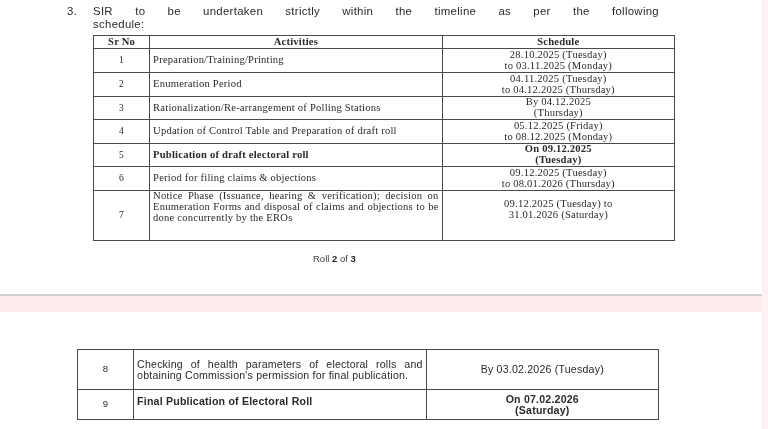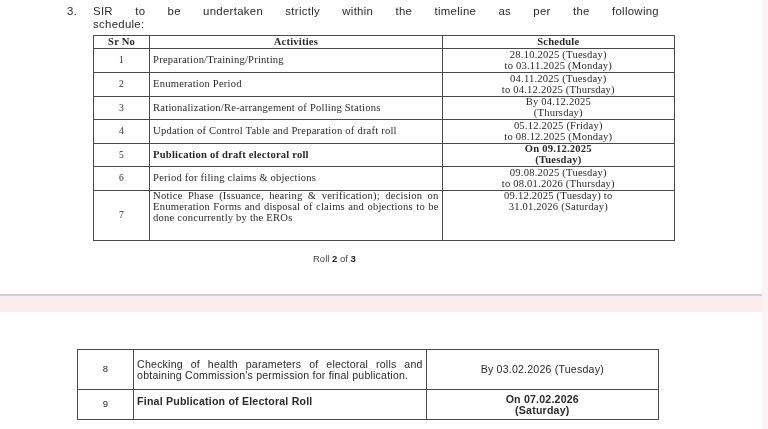--- a/index.html
+++ b/index.html
@@ -99,28 +99,28 @@
       <td class="act last bold">Publication of draft electoral roll</td>
       <td class="sch bold">
             <div>On 09.12.2025</div>
             <div>(Tuesday)</div>
           </td>
     </tr>
     <tr style="height:24px">
       <td class="sr">6</td>
       <td class="act last">Period for filing claims &amp; objections</td>
       <td class="sch">
-            <div>09.08.2025 (Tuesday)</div>
+            <div>09.12.2025 (Tuesday)</div>
             <div>to 08.01.2026 (Thursday)</div>
           </td>
     </tr>
     <tr style="height:50px">
       <td class="sr">7</td>
       <td class="act last" style="vertical-align:top">Notice Phase (Issuance, hearing &amp; verification); decision on Enumeration Forms and disposal of claims and objections to be done concurrently by the EROs</td>
-      <td class="sch" style="vertical-align:top;padding-top:0">
+      <td class="sch" style="vertical-align:top;padding-top:8px">
             <div>09.12.2025 (Tuesday) to</div>
             <div>31.01.2026 (Saturday)</div>
           </td>
     </tr>
   </tbody>
     </table>
 
   <div class="pagenum"><span>Roll </span><b>2</b><span> of </span><b>3</b></div>
 </div>
 

